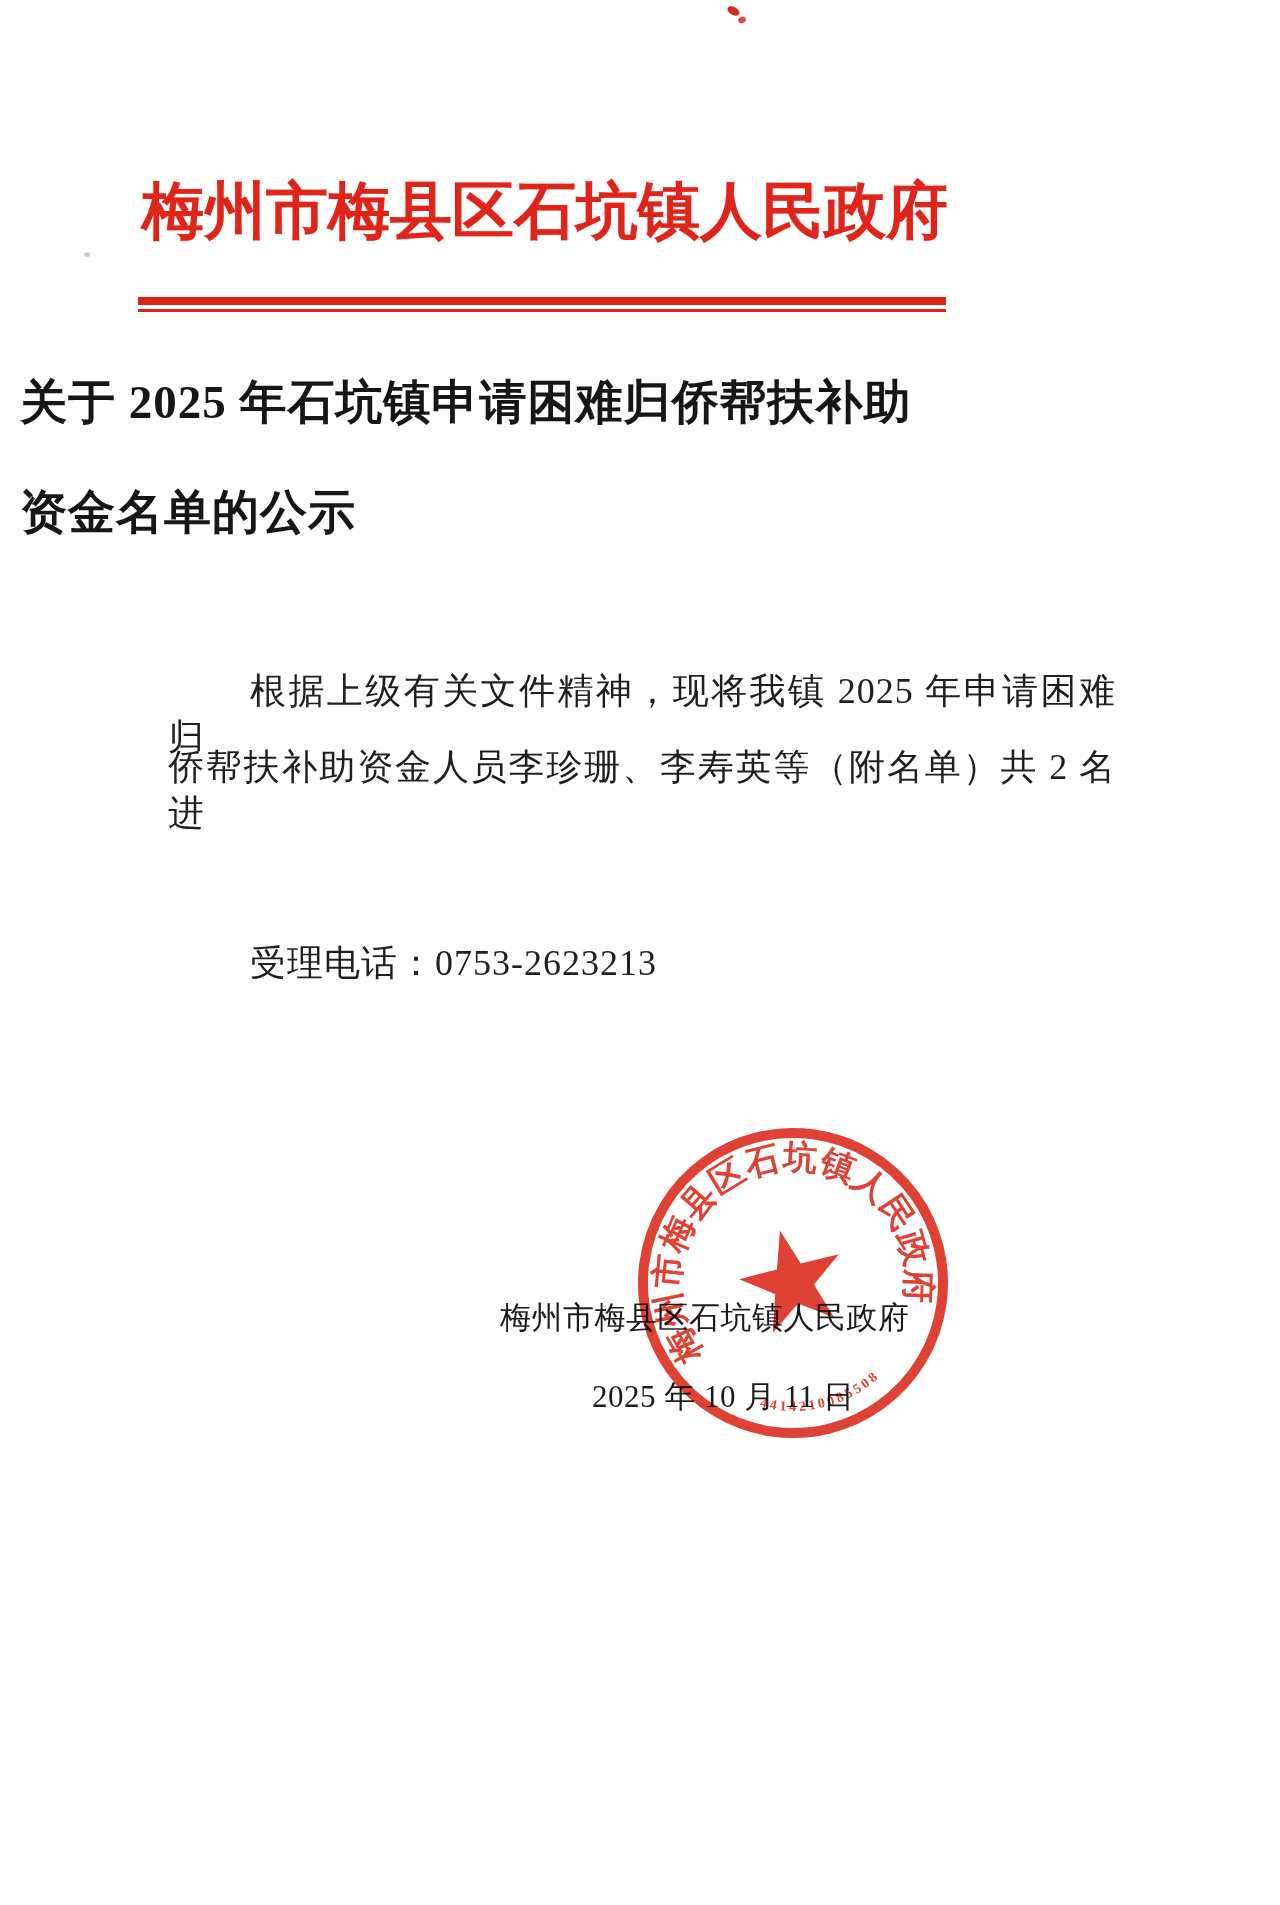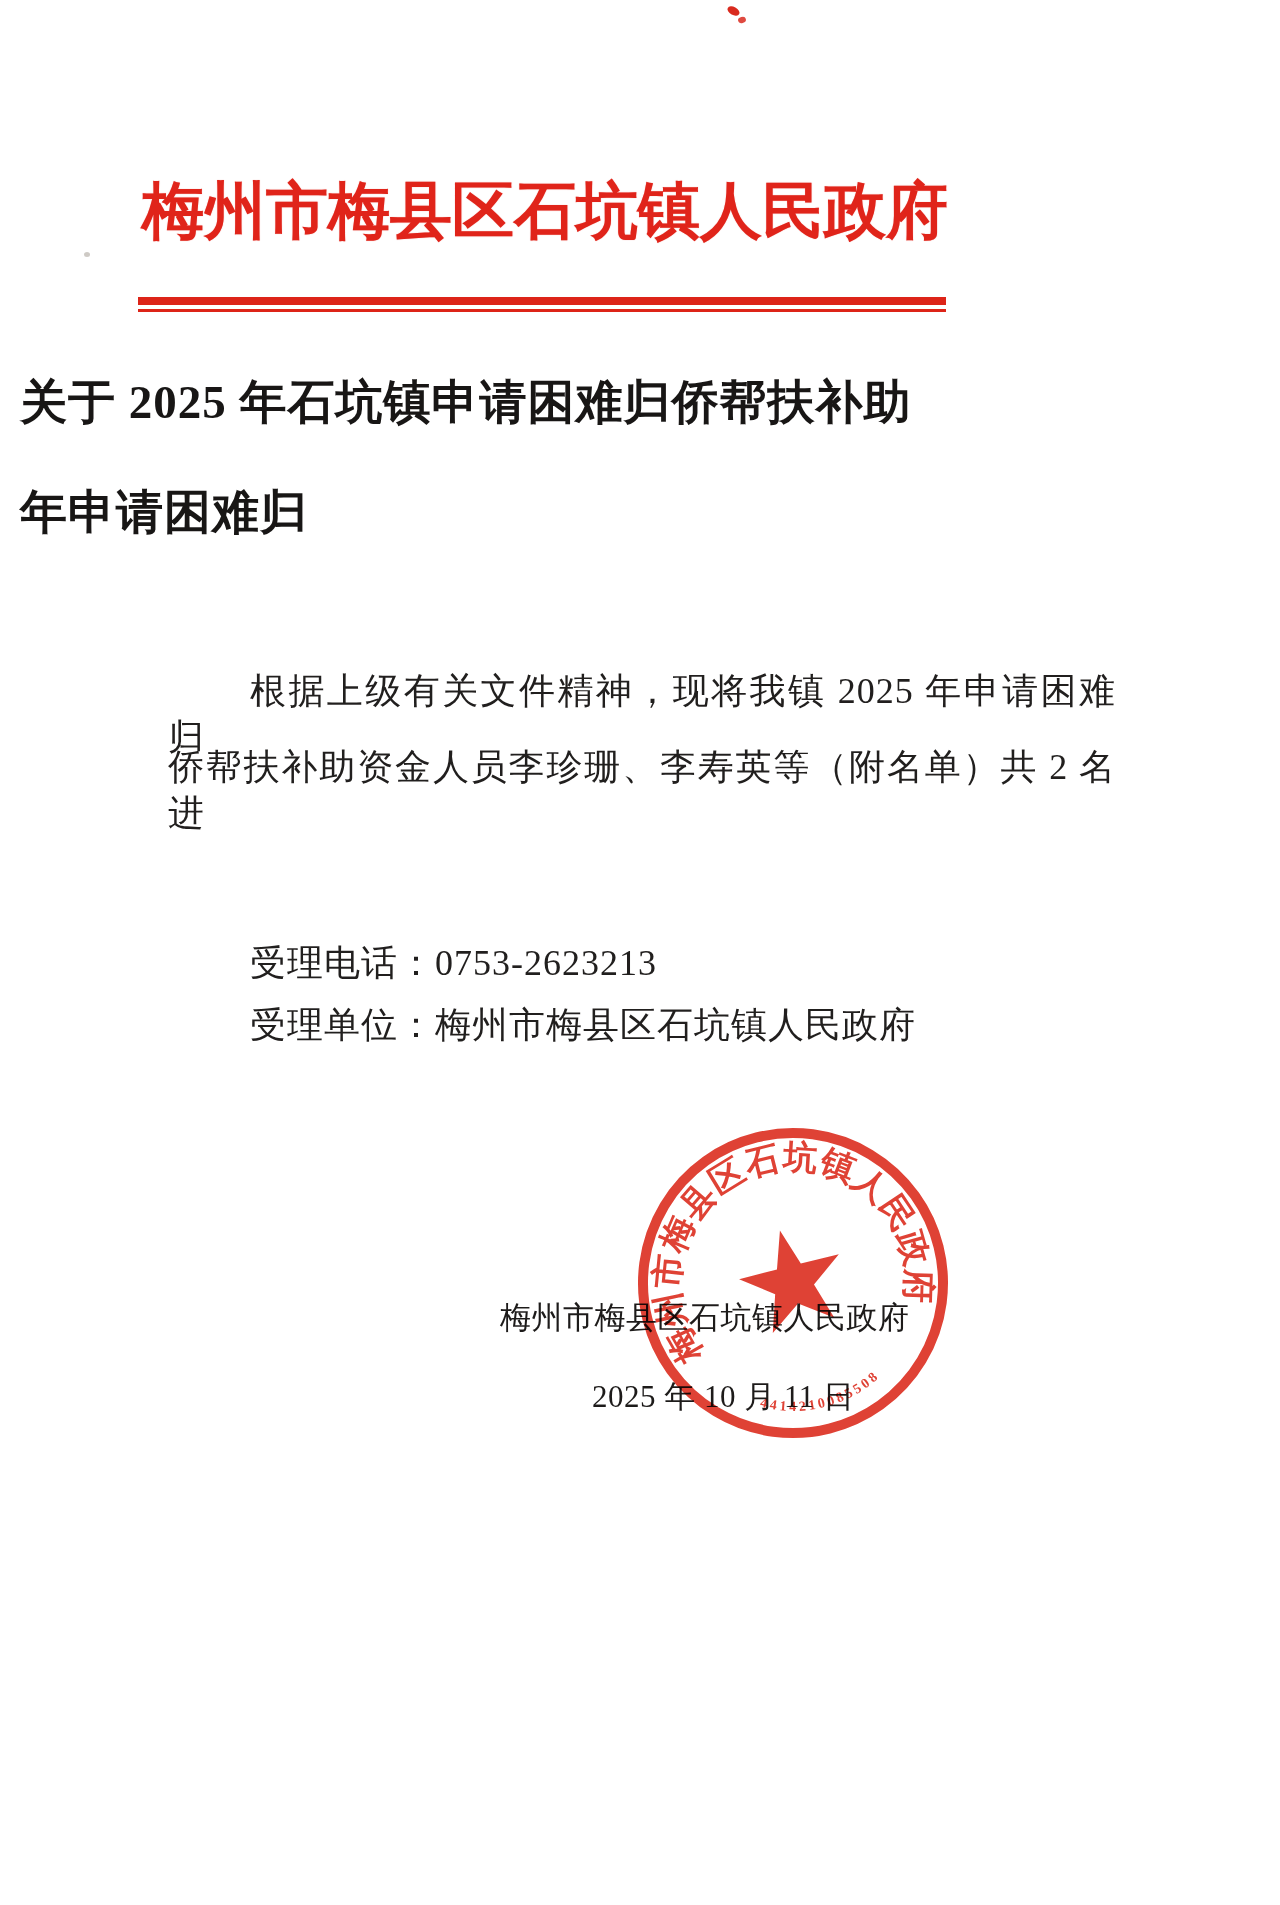--- a/index.html
+++ b/index.html
@@ -58,27 +58,26 @@
   <div class="speck s1"></div>
   <div class="speck s2"></div>
   <div class="speck s3"></div>
 
   <div class="letterhead">梅州市梅县区石坑镇人民政府</div>
 
   <div class="rule thick"></div>
   <div class="rule thin"></div>
 
   <div class="doc-title l1">关于 2025 年石坑镇申请困难归侨帮扶补助</div>
-  <div class="doc-title l2">年申请困难归</div>
+  <div class="doc-title l2">资金名单的公示</div>
 
   <div class="body-line justify indent b1">根据上级有关文件精神，现将我镇 2025 年申请困难归</div>
   <div class="body-line justify b2">侨帮扶补助资金人员李珍珊、李寿英等（附名单）共 2 名进</div>
 
   <div class="body-line indent b5">受理电话：0753-2623213</div>
-  <div class="body-line indent b6">受理单位：梅州市梅县区石坑镇人民政府</div>
 
   <div class="sig-org">梅州市梅县区石坑镇人民政府</div>
   <div class="sig-date">2025 年 10 月 11 日</div>
 
   <svg class="seal" viewBox="0 0 360 360">
     <circle cx="180" cy="180" r="150" fill="none" stroke-width="10" stroke="#dc2d1f"></circle>
     <polygon points="180,126 192.3,163 231.4,163.3 200,186.5 211.7,223.7 180,201 148.3,223.7 160,186.5 128.6,163.3 167.7,163" fill="#dc2d1f"></polygon>
     <defs>
       <path id="ringPath" d="M 76.7 228.2 A 114 114 0 1 1 283.3 228.2" fill="none"></path>
       <path id="serialPath" d="M 116 290.8 A 128 128 0 0 0 244 290.8" fill="none"></path>

